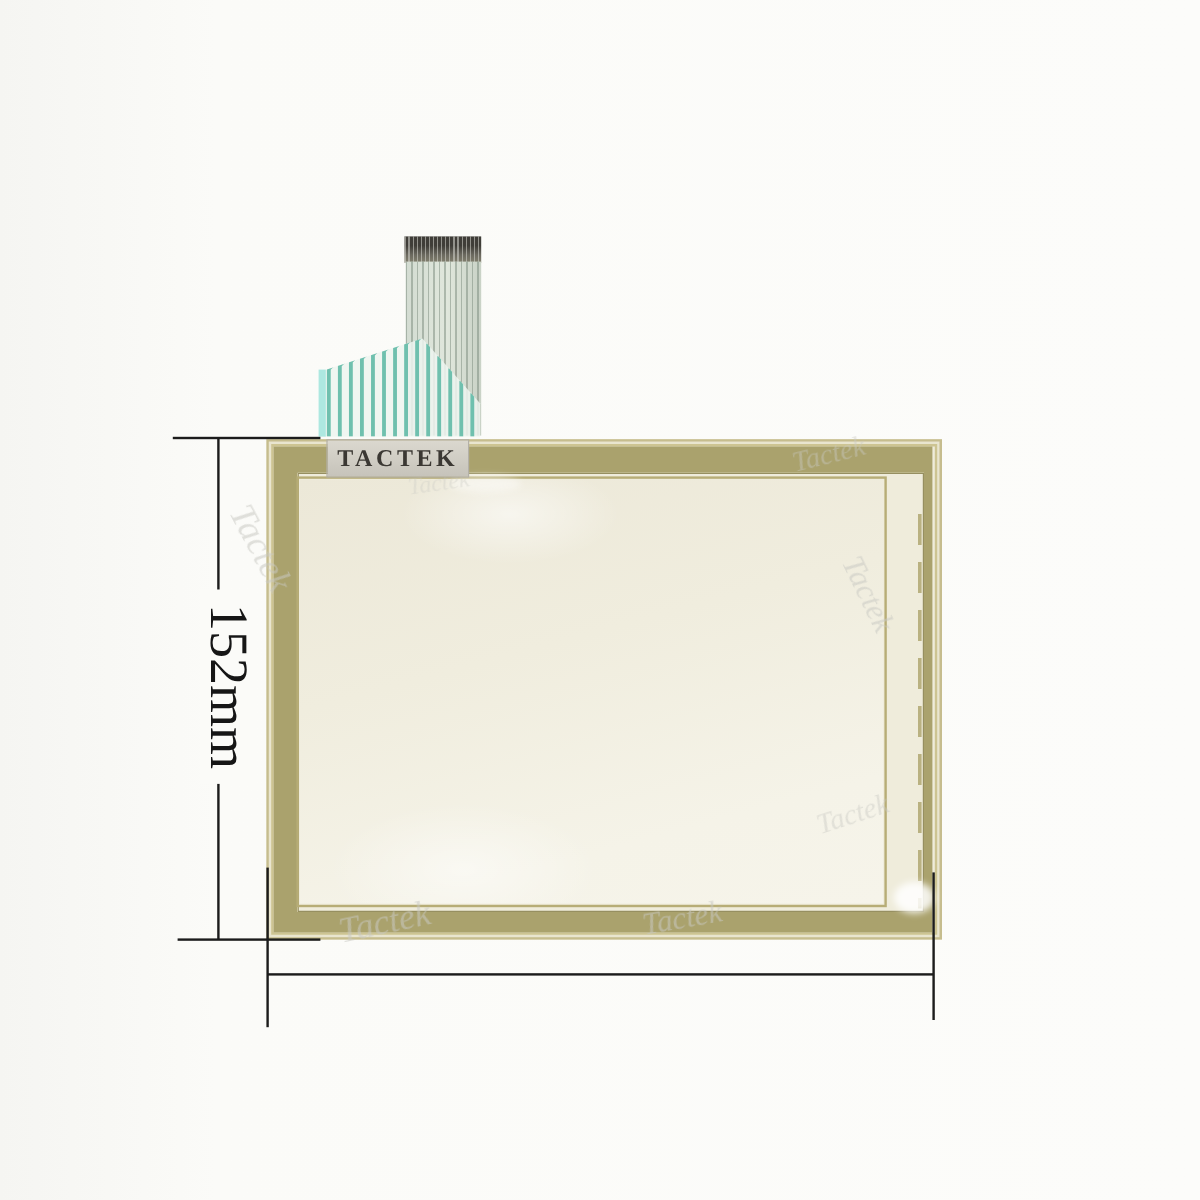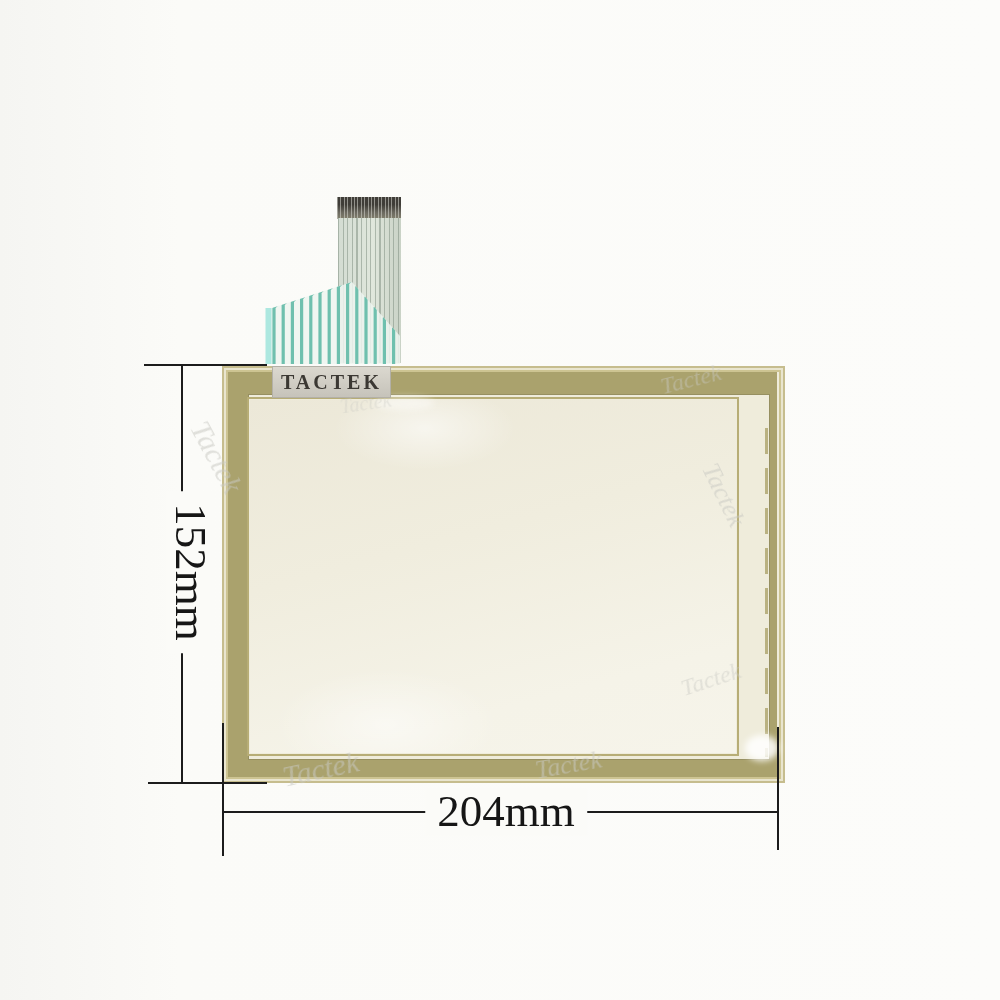--- a/index.html
+++ b/index.html
@@ -124,15 +124,14 @@
   <div class="brand">TACTEK</div>
 
   <div class="dim" style="left:181px;top:365px;width:2px;height:418px;z-index:36;"></div>
   <div class="dim" style="left:144px;top:364px;width:123px;height:2px;"></div>
   <div class="dim" style="left:148px;top:782px;width:119px;height:2px;"></div>
   <div class="dim-label h-label">152mm</div>
 
   <div class="dim" style="left:223px;top:811px;width:555px;height:2px;z-index:36;"></div>
   <div class="dim" style="left:222px;top:723px;width:2px;height:133px;"></div>
   <div class="dim" style="left:777px;top:727px;width:2px;height:123px;"></div>
-  <div class="dim-label w-label">204mm</div>
 
 </div>
 
 </body></html>

